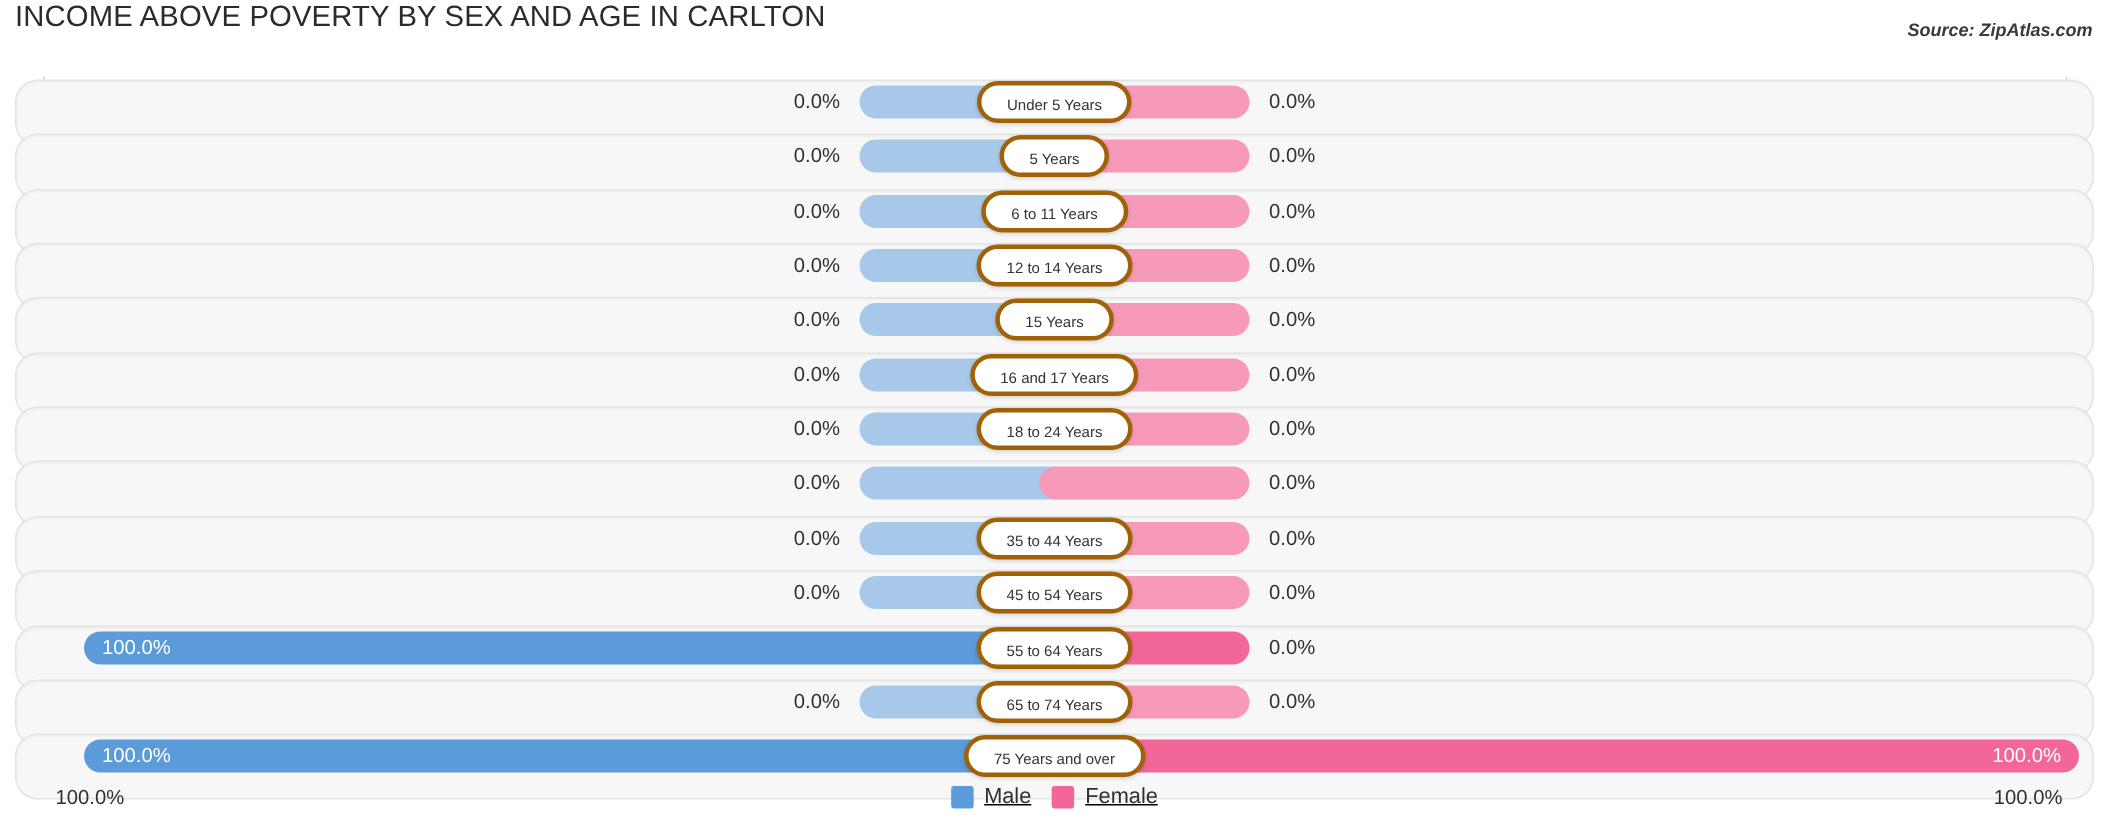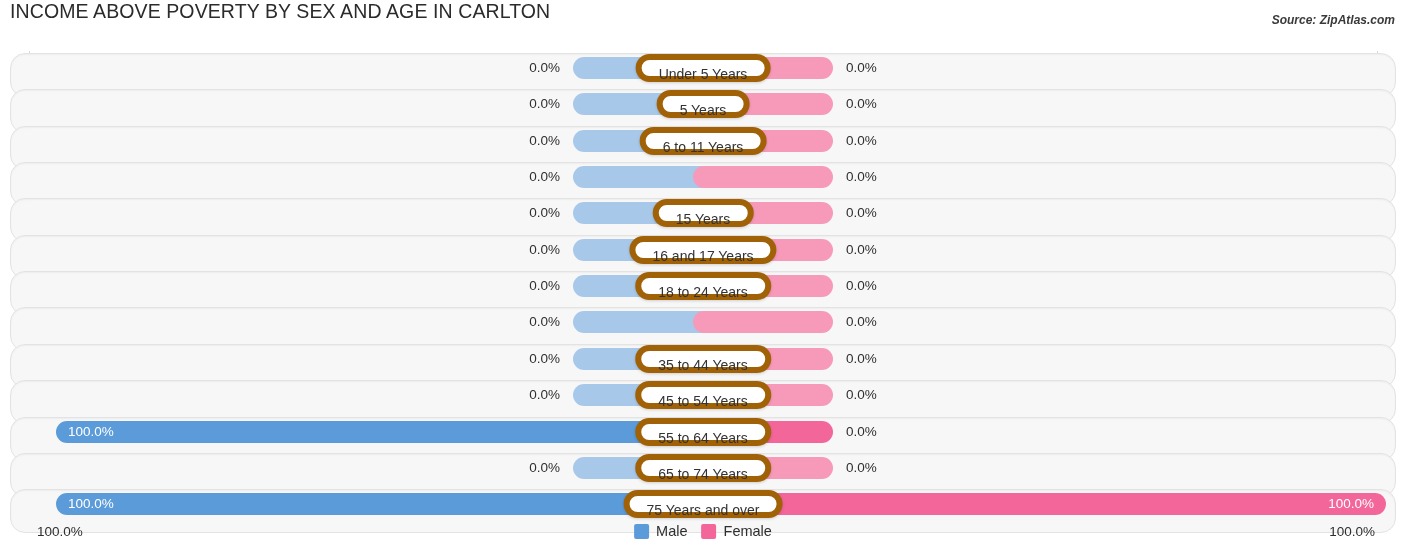--- a/index.html
+++ b/index.html
@@ -106,23 +106,23 @@
   
   .pill {
     position: absolute;
     top: 1px;
     left: 50%;
     transform: translateX(-50%);
     height: 28px;
     line-height: 28px;
     padding: 0 17px;
     background: #ffffff;
-    border: 6px solid #a16207;
+    border: 3px solid #a16207;
     border-radius: 14px;
-    font-size: 14px;
+    font-size: 10px;
     color: #333333;
     white-space: nowrap;
     box-shadow: 0 1px 3px rgba(0,0,0,.16);
     z-index: 5;
   }
 
   
   #footer {
     position: absolute;
     left: 0; top: 521px;
@@ -141,20 +141,21 @@
 
   #legend {
     position: absolute;
     left: 50%;
     transform: translateX(-50%);
     top: 2px;
     display: flex;
     align-items: center;
     gap: 14px;
     white-space: nowrap;
+    text-decoration: underline;
   }
   .legend-item { display: flex; align-items: center; gap: 7px; }
   .legend-swatch { width: 15px; height: 15px; border-radius: 2px; }
   .legend-text { font-size: 14.5px; color: #2f2f2f; }
 </style>
 </head>
 <body>
 
 <div id="page">
 
@@ -187,20 +188,21 @@
         <span class="value-out value-male-out">0.0%</span>
         <span class="value-out value-female-out">0.0%</span>
         <div class="pill">6 to 11 Years</div>
       </div>
       <div class="row" style="top: 111.05px;">
         <div class="track"></div>
         <div class="bar bar-male" style="width: 140px;"></div>
         <div class="bar bar-female" style="width: 140px;"></div>
         <span class="value-out value-male-out">0.0%</span>
         <span class="value-out value-female-out">0.0%</span>
+        <div class="pill">12 to 14 Years</div>
       </div>
       <div class="row" style="top: 147.4px;">
         <div class="track"></div>
         <div class="bar bar-male" style="width: 140px;"></div>
         <div class="bar bar-female" style="width: 140px;"></div>
         <span class="value-out value-male-out">0.0%</span>
         <span class="value-out value-female-out">0.0%</span>
         <div class="pill">15 Years</div>
       </div>
       <div class="row" style="top: 183.75px;">

